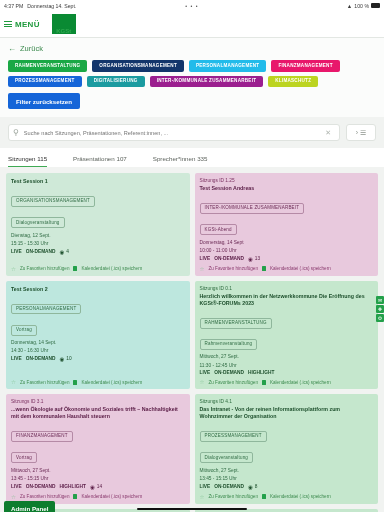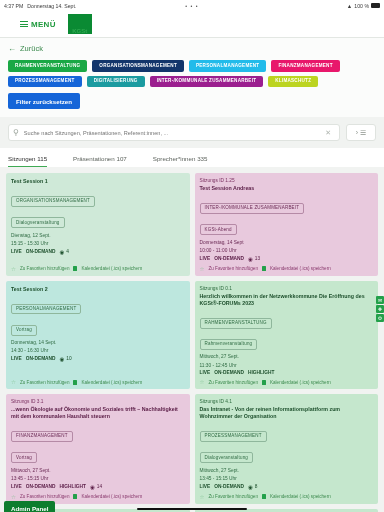--- a/index.html
+++ b/index.html
@@ -23,21 +23,21 @@
   .sb-center { position: absolute; left: 0; right: 0; text-align: center; letter-spacing: 1px; color:#555; }
   .sb-right { margin-left: auto; display: flex; gap: 2px; align-items: center; white-space: nowrap; position: relative; z-index: 2;}
   .batt { width: 9px; height: 5px; background: #222; border-radius: 1px; display:inline-block; }
   .wifi { font-size: 5.5px; }
 
   
   .appheader {
     height: 27px;
     background: #ffffff;
     display: flex; align-items: center;
-    padding: 0 20px;
+    padding: 0 4px;
     border-bottom: 1px solid #e3e7e3;
   }
   .menu-btn {
     display: flex; align-items: center; gap: 3px;
     color: #1f9a3d; font-size: 8px; font-weight: 700; letter-spacing: .3px;
   }
   .hamb { display:inline-flex; flex-direction: column; gap: 1.5px; }
   .hamb i { display:block; width: 8px; height: 1px; background: #1f9a3d; }
   .logo {
     margin-left: 12px;

